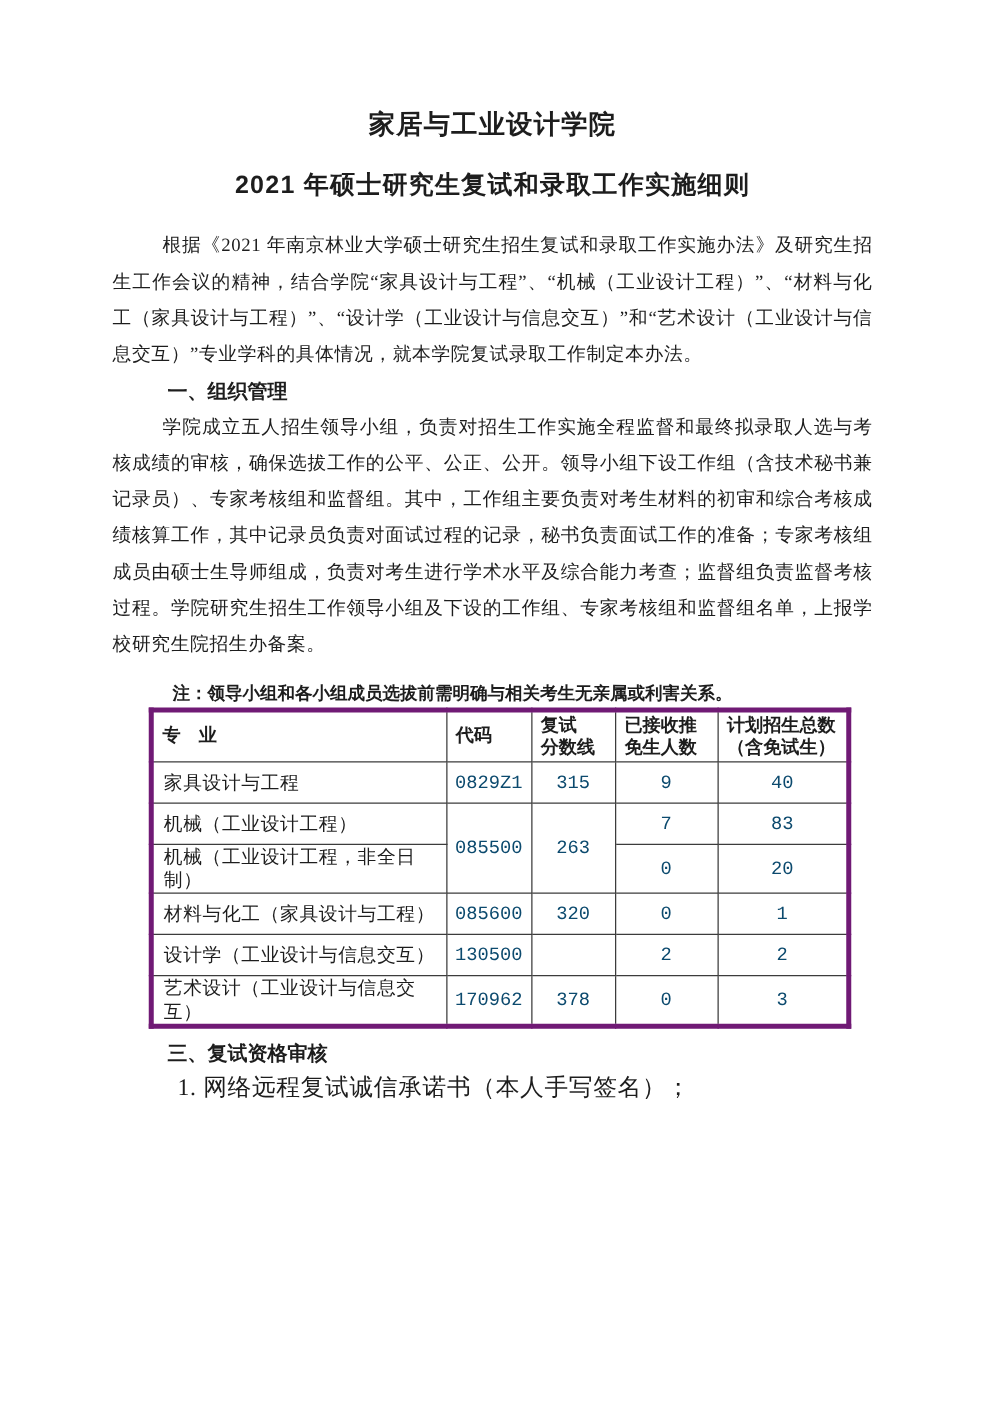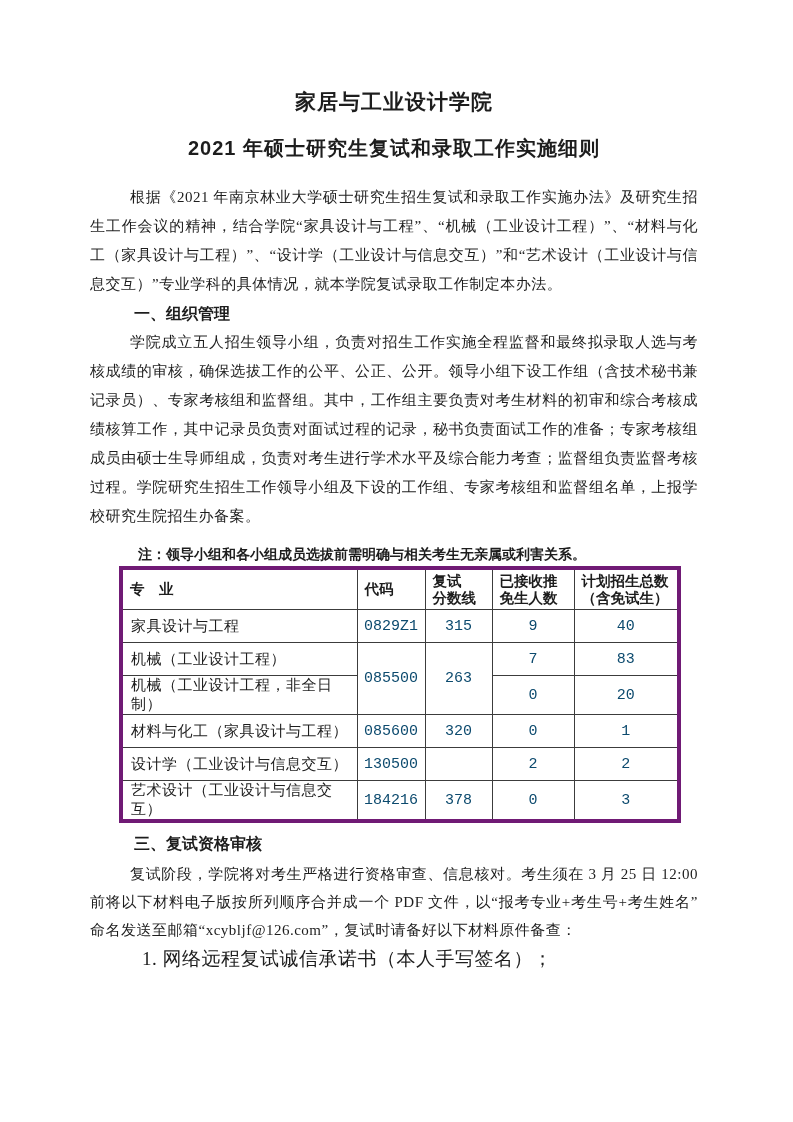--- a/index.html
+++ b/index.html
@@ -10,21 +10,21 @@
     background: #ffffff;
     overflow: hidden;
     font-family: "Liberation Serif", "DejaVu Serif", serif;
     color: #1d1d1d;
     box-sizing: border-box;
     padding: 88px 95px 0 90px;
   }
   .doc-title {
     margin: 0;
     text-align: center;
-    font-family: Liberation Serif, serif;
+    font-family: Liberation Mono, monospace;
     font-weight: 700;
     font-size: 21px;
     line-height: 28px;
     letter-spacing: 1px;
   }
   .doc-subtitle {
     margin: 18px 0 0 0;
     text-align: center;
     font-family: "Liberation Sans", "DejaVu Sans", sans-serif;
     font-weight: 700;
@@ -169,25 +169,24 @@
       </tr>
       <tr>
         <td class="c-major">设计学（工业设计与信息交互）</td>
         <td class="c-num">130500</td>
         <td class="c-num"></td>
         <td class="c-num">2</td>
         <td class="c-num">2</td>
       </tr>
       <tr>
         <td class="c-major">艺术设计（工业设计与信息交互）</td>
-        <td class="c-num">184216</td>
+        <td class="c-num">170962</td>
         <td class="c-num">378</td>
         <td class="c-num">0</td>
         <td class="c-num">3</td>
       </tr>
     </tbody>
   </table>
 
   <h3 class="sec-heading sec3-heading">三、复试资格审核</h3>
-  <p class="body-para para-s3">复试阶段，学院将对考生严格进行资格审查、信息核对。考生须在 3 月 25 日 12:00 前将以下材料电子版按所列顺序合并成一个 PDF 文件，以“报考专业+考生号+考生姓名”命名发送至邮箱“xcybljf@126.com”，复试时请备好以下材料原件备查：</p>
   <p class="list-item">1. 网络远程复试诚信承诺书（本人手写签名）；</p>
 
 </div>
 
 </body></html>

